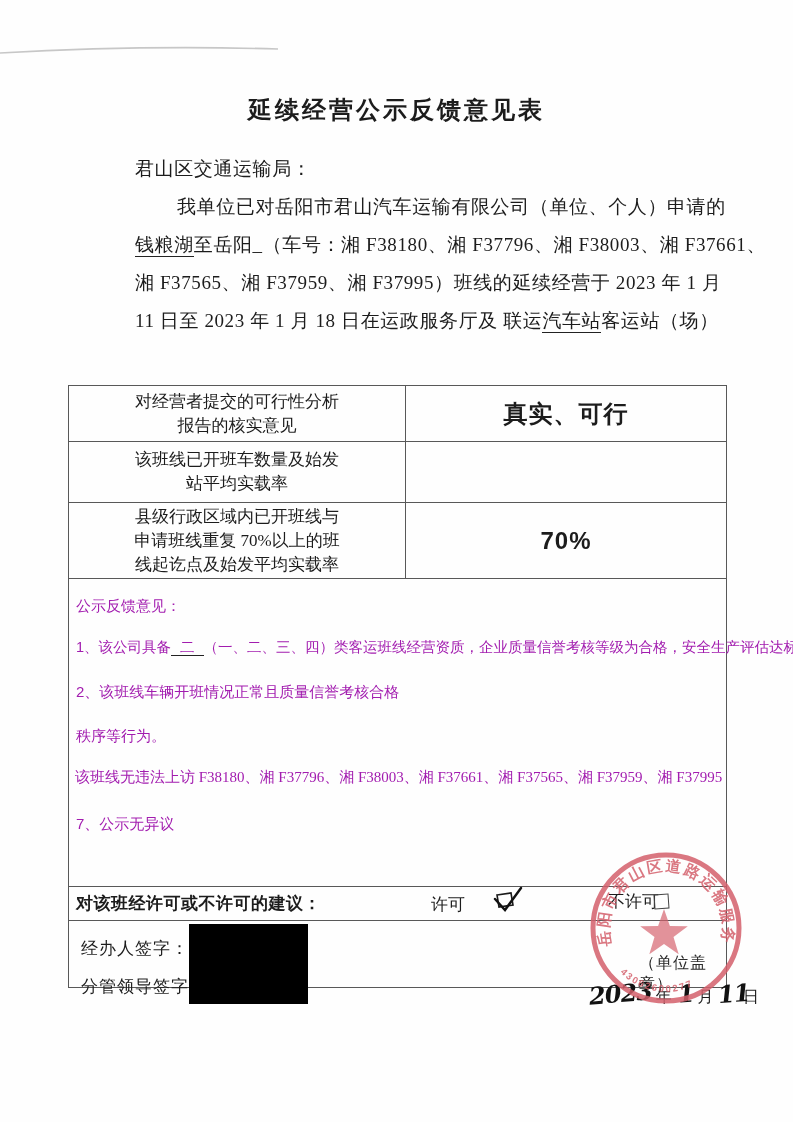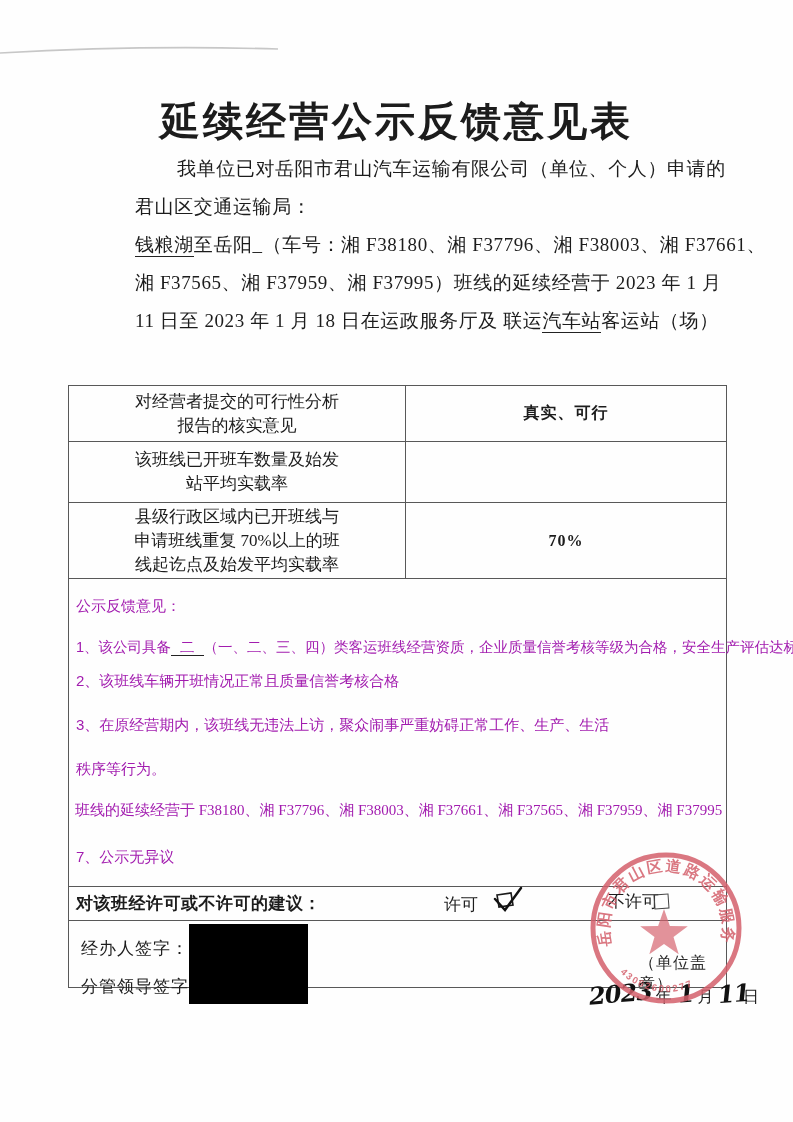--- a/index.html
+++ b/index.html
@@ -10,60 +10,60 @@
     background:#fefefe;
     overflow:hidden;
     font-family:"Liberation Serif","DejaVu Serif",serif;
     color:#1c1c1c;
   }
   
   .artifact{position:absolute;left:0;top:42px;width:282px;height:14px;}
   
   .title{
     position:absolute;left:0;top:94px;width:793px;
-    text-align:center;font-size:40px;font-weight:bold;letter-spacing:3px;
+    text-align:center;font-size:24px;font-weight:bold;letter-spacing:3px;
   }
   
   .intro{position:absolute;left:135px;top:150px;width:575px;font-size:19px;}
   .intro .line{height:38px;line-height:38px;white-space:nowrap;letter-spacing:0.6px;}
   .indent{text-indent:42px;}
   .u{border-bottom:1.5px solid #222;padding-bottom:1px;}
   
   .tbl{
     position:absolute;left:68px;top:385px;width:659px;height:603px;
     border:1.4px solid #585858;box-sizing:border-box;background:transparent;
   }
   .trow{display:flex;border-bottom:1.2px solid #585858;box-sizing:border-box;}
   .trow:last-child{border-bottom:none;}
   .cell-l{
     width:337px;border-right:1.2px solid #585858;box-sizing:border-box;
     display:flex;align-items:center;justify-content:center;text-align:center;
     font-size:17px;line-height:24px;white-space:pre-line;
   }
   .cell-r{
     flex:1;display:flex;align-items:center;justify-content:center;
-    font-family:Liberation Serif, serif;
-    font-size:16px;font-weight:600;letter-spacing:1px;
+    font-family:Liberation Sans, sans-serif;
+    font-size:24px;font-weight:600;letter-spacing:1px;
   }
   .r1{height:56px;} .r2{height:61px;} .r3{height:76px;}
   .r4{height:290px;display:block;padding:0 7px;box-sizing:border-box;
       font-family:"Liberation Sans","DejaVu Sans",sans-serif;font-size:15px;color:#a21caf;}
   .r4 .fline{white-space:nowrap;overflow:visible;}
   .fb-head{margin-top:18px;}
   .fb-1{margin-top:22px;font-size:14.5px;}
-  .fb-2{margin-top:15px;}
+  .fb-2{margin-top:26px;}
   .fb-3{margin-top:25px;}
   .fb-3c{margin-top:25px;}
   .fb-veh{margin-top:22px;font-family:"Liberation Serif","DejaVu Serif",serif;font-size:15px;margin-left:-1px;}
   .fb-4{margin-top:28px;}
   .blank-fill{border-bottom:1.5px solid #222;padding:0 9px;}
   .r5{height:34px;position:relative;align-items:center;}
   .r5-label{position:absolute;left:7px;top:5px;font-size:17px;font-weight:600;letter-spacing:0.5px;}
   .opt{position:absolute;font-size:17px;}
-  .opt-approve{left:375px;top:6px;}
+  .opt-approve{left:362px;top:6px;}
   .opt-deny{left:539px;top:3px;}
   .checkwrap{position:absolute;left:420px;top:-2px;width:40px;height:36px;}
   .emptybox{position:absolute;left:585px;top:7px;width:13px;height:13px;border:1.4px solid #444;transform:rotate(-4deg);}
   .r6{height:86px;position:relative;display:block;}
   .sig-label{position:absolute;left:12px;font-size:17px;letter-spacing:1px;}
   .sig-1{top:16px;text-align:center;} .sig-2{top:54px;}
   .redact{position:absolute;left:120px;top:3px;width:119px;height:80px;background:#000;}
   .seal-note{position:absolute;left:570px;top:32px;font-size:16px;letter-spacing:1px;color:#2a2a2a;}
   .dateline{position:absolute;left:520px;top:58px;font-size:16px;white-space:nowrap;}
   .hw{font-family:"DejaVu Serif",serif;font-style:italic;font-weight:bold;font-size:24px;color:#111;display:inline-block;transform:rotate(-5deg);letter-spacing:-1px;}
@@ -77,22 +77,22 @@
 
 <div class="page">
 
   <svg class="artifact" viewBox="0 0 282 14">
     <path d="M0,11 Q140,3 278,7" stroke="#c7c7c7" stroke-width="1.6" fill="none"></path>
   </svg>
 
   <div class="title">延续经营公示反馈意见表</div>
 
   <div class="intro">
+    <div class="line">君山区交通运输局：</div>
     <div class="line indent">我单位已对岳阳市君山汽车运输有限公司（单位、个人）申请的</div>
-    <div class="line">君山区交通运输局：</div>
     <div class="line"><span class="u">钱粮湖</span><span>至岳阳_（车号：湘 F38180、湘 F37796、湘 F38003、湘 F37661、</span></div>
     <div class="line">湘 F37565、湘 F37959、湘 F37995）班线的延续经营于 2023 年 1 月</div>
     <div class="line"><span>11 日至 2023 年 1 月 18 日在运政服务厅及 联运</span><span class="u">汽车站</span><span>客运站（场）</span></div>
   </div>
 
   <div class="tbl">
 
     <div class="trow r1">
       <div class="cell-l">对经营者提交的可行性分析
 报告的核实意见</div>
@@ -108,23 +108,22 @@
       <div class="cell-l">县级行政区域内已开班线与
 申请班线重复 70%以上的班
 线起讫点及始发平均实载率</div>
       <div class="cell-r">70%</div>
     </div>
 
     <div class="trow r4">
       <div class="fline fb-head">公示反馈意见：</div>
       <div class="fline fb-1"><span>1、该公司具备</span><span class="blank-fill">二</span><span>（一、二、三、四）类客运班线经营资质，企业质量信誉考核等级为合格，安全生产评估达标。</span></div>
       <div class="fline fb-2">2、该班线车辆开班情况正常且质量信誉考核合格</div>
-      <div class="fline fb-3">3、在原经营期内，该班线无违法上访，聚众闹事严重妨碍正常工作、生产、生活</div>
       <div class="fline fb-3c">秩序等行为。</div>
-      <div class="fline fb-veh">班线的延续经营于 F38180、湘 F37796、湘 F38003、湘 F37661、湘 F37565、湘 F37959、湘 F37995</div>
+      <div class="fline fb-veh">该班线无违法上访 F38180、湘 F37796、湘 F38003、湘 F37661、湘 F37565、湘 F37959、湘 F37995</div>
       <div class="fline fb-4">7、公示无异议</div>
     </div>
 
     <div class="trow r5">
       <div class="r5-label">对该班经许可或不许可的建议：</div>
       <div class="opt opt-approve">许可</div>
       <svg class="checkwrap" viewBox="0 0 40 36">
         <path d="M8,10 L22,8 L24,20 L10,22 Z" fill="none" stroke="#1a1a1a" stroke-width="1.6"></path>
         <path d="M6,14 L16,25 L32,3" fill="none" stroke="#111" stroke-width="2.4" stroke-linecap="round"></path>
       </svg>

